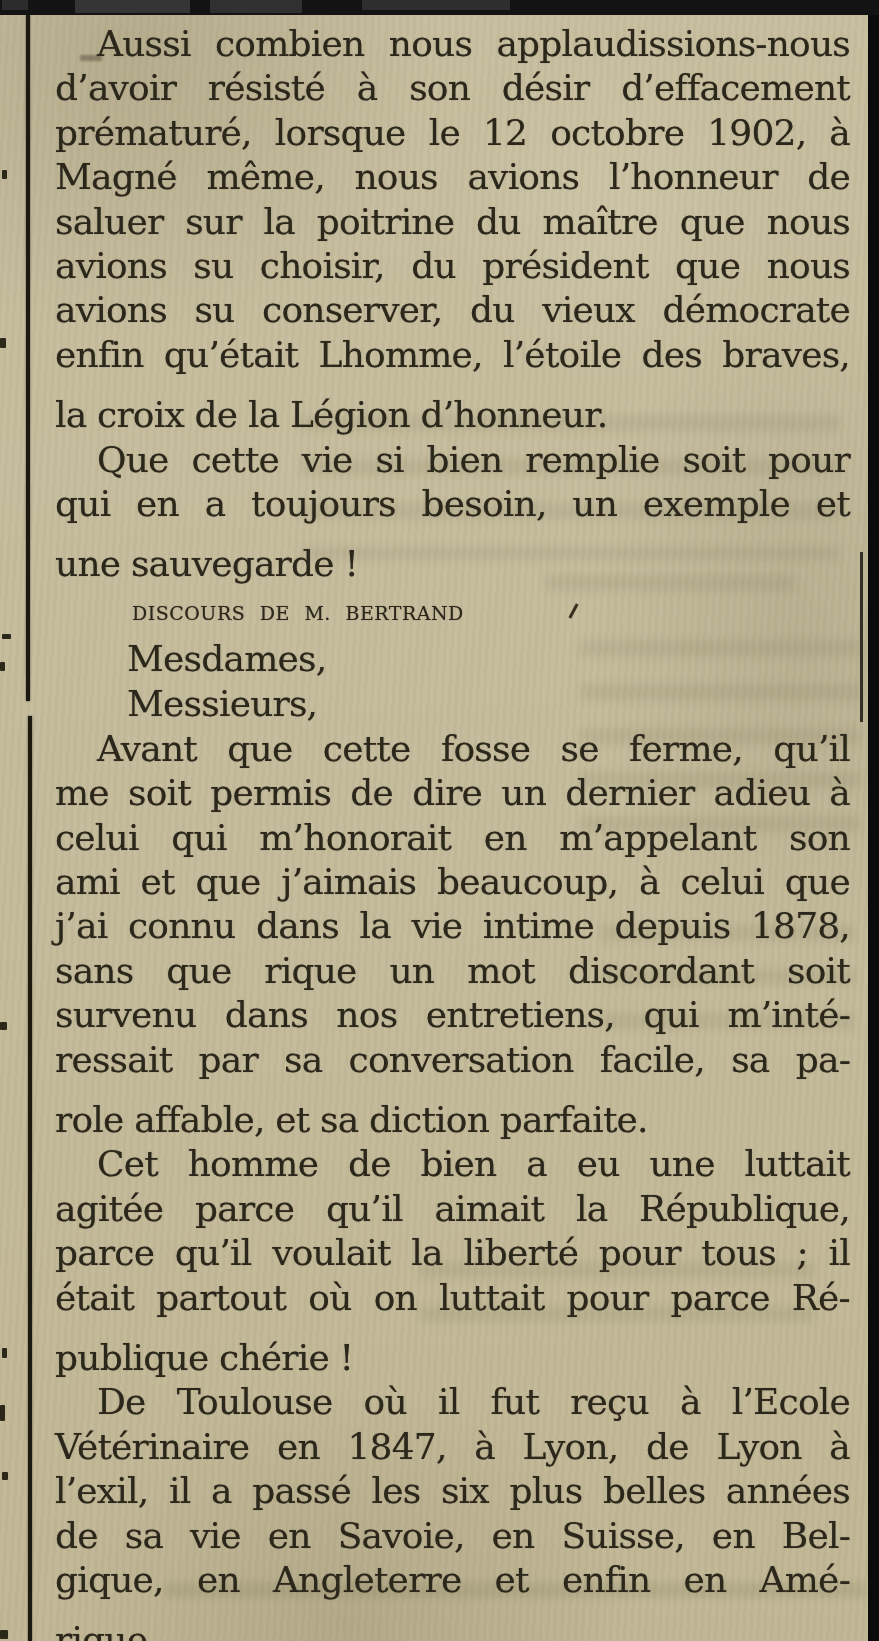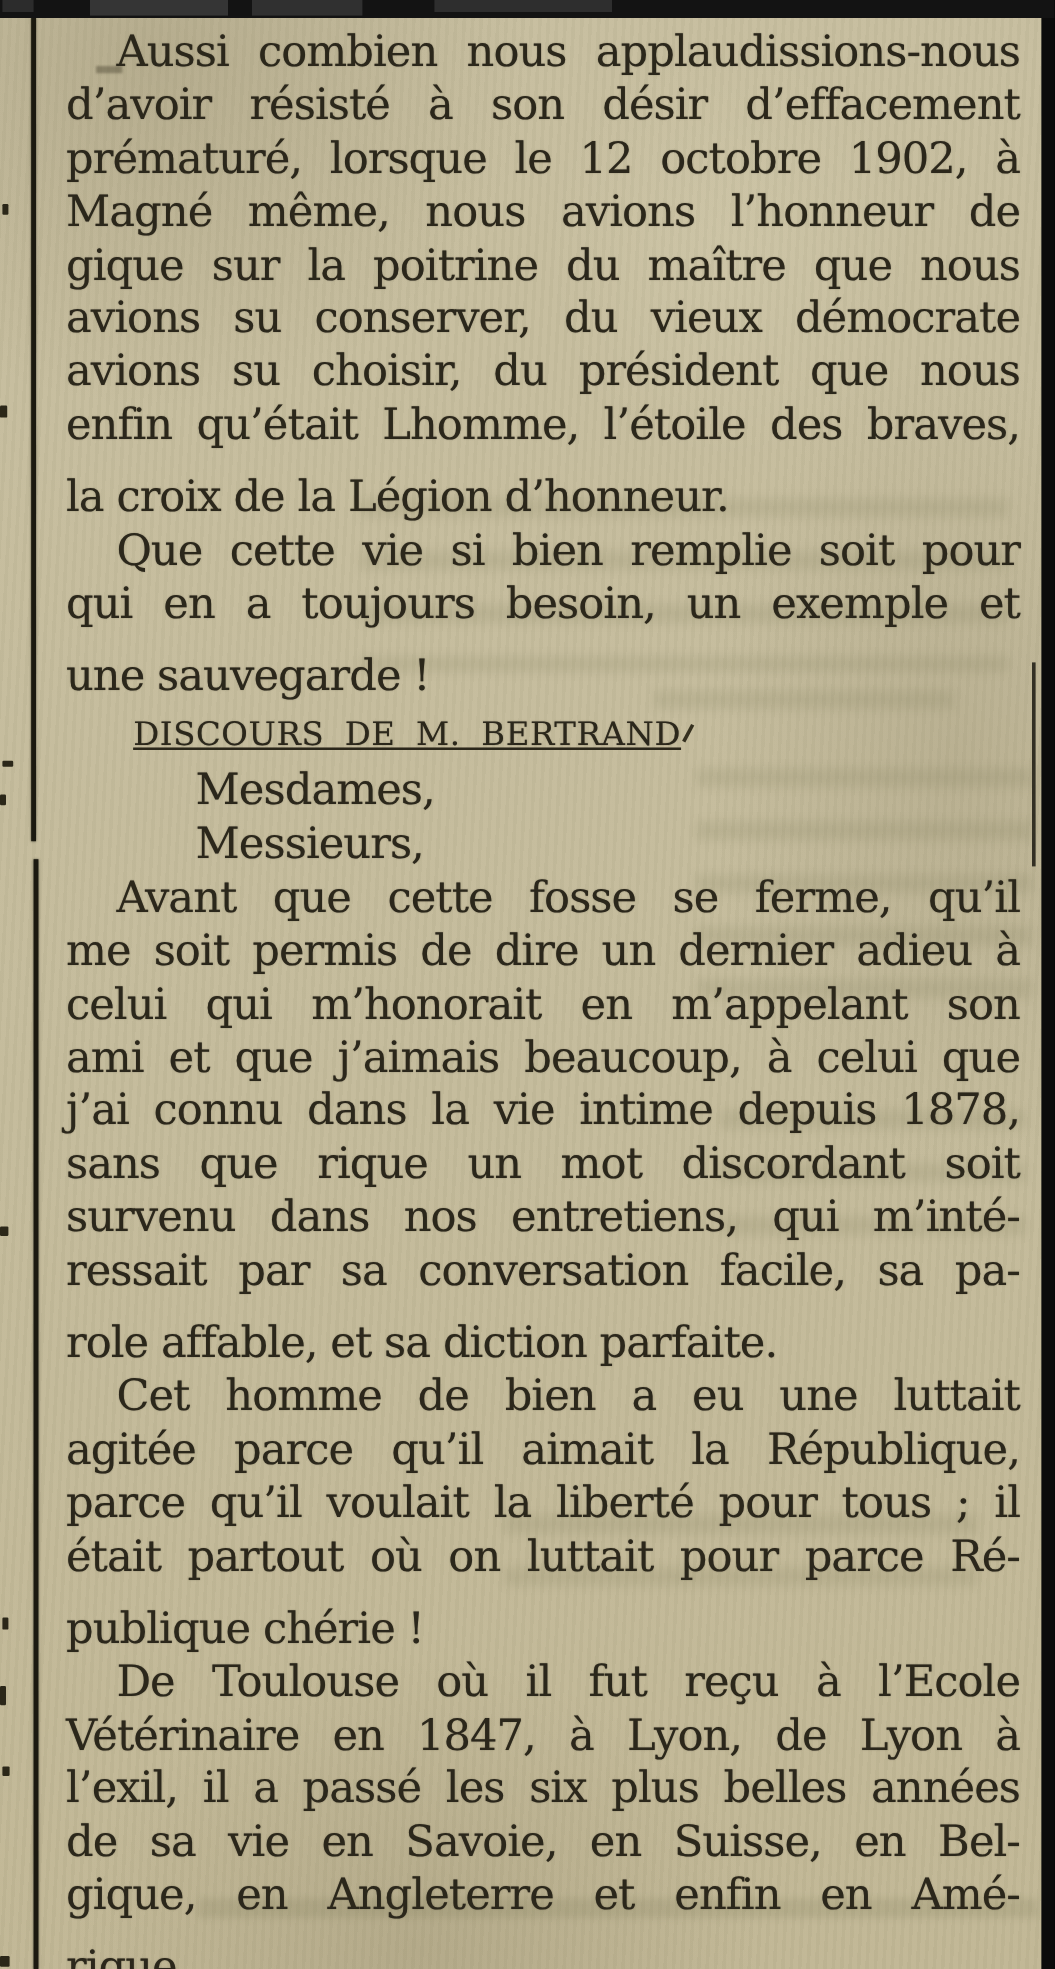--- a/index.html
+++ b/index.html
@@ -63,24 +63,24 @@
   .text-column {
     position:absolute; left:55px; top:0; width:795px; padding-top:7px;
     color:#2b271b; font-size:36px; line-height:44.4px; letter-spacing:-0.8px;
     text-shadow:0 0 1px rgba(43,39,27,.55);
     z-index:2;
   }
   .line { text-align:justify; text-align-last:justify; text-justify:inter-word; }
   .line.first { text-indent:42px; }
   .line.last  { text-align-last:left;margin-top:16px; }
   .heading-line {
-    font-size:27px; letter-spacing:.5px; word-spacing:8px;
-    margin:4px 0 2px 56px; line-height:44px; white-space:nowrap;text-decoration:underline;
+    font-size:19px; letter-spacing:.5px; word-spacing:8px;
+    margin:4px 0 2px 77px; line-height:44px; white-space:nowrap;
   }
-  .salute-line { margin-left:108px; margin-top:1px; }
+  .salute-line { margin-left:72px; margin-top:1px; }
 </style>
 </head>
 <body>
 
 <div class="stage">
 
   <div class="top-bar">
     <div class="remnant r0"></div>
     <div class="remnant r1"></div>
     <div class="remnant r2"></div>
@@ -112,23 +112,23 @@
     <div class="smudge s5"></div>
     <div class="smudge s6"></div>
     <div class="inkdash"></div>
     <div class="stray-mark"></div>
 
     <div class="text-column">
         <div class="line first">Aussi combien nous applaudissions-nous</div>
         <div class="line mid">d’avoir résisté à son désir d’effacement</div>
         <div class="line mid">prématuré, lorsque le 12 octobre 1902, à</div>
         <div class="line mid">Magné même, nous avions l’honneur de</div>
-        <div class="line mid">gique sur la poitrine du maître que nous</div>
+        <div class="line mid">saluer sur la poitrine du maître que nous</div>
+        <div class="line mid">avions su choisir, du président que nous</div>
         <div class="line mid">avions su conserver, du vieux démocrate</div>
-        <div class="line mid">avions su choisir, du président que nous</div>
         <div class="line mid">enfin qu’était Lhomme, l’étoile des braves,</div>
         <div class="line last">la croix de la Légion d’honneur.</div>
         <div class="line first">Que cette vie si bien remplie soit pour</div>
         <div class="line mid">qui en a toujours besoin, un exemple et</div>
         <div class="line last">une sauvegarde !</div>
         <div class="heading-line">DISCOURS DE M. BERTRAND</div>
         <div class="salute-line">Mesdames,</div>
         <div class="salute-line">Messieurs,</div>
         <div class="line first">Avant que cette fosse se ferme, qu’il</div>
         <div class="line mid">me soit permis de dire un dernier adieu à</div>

